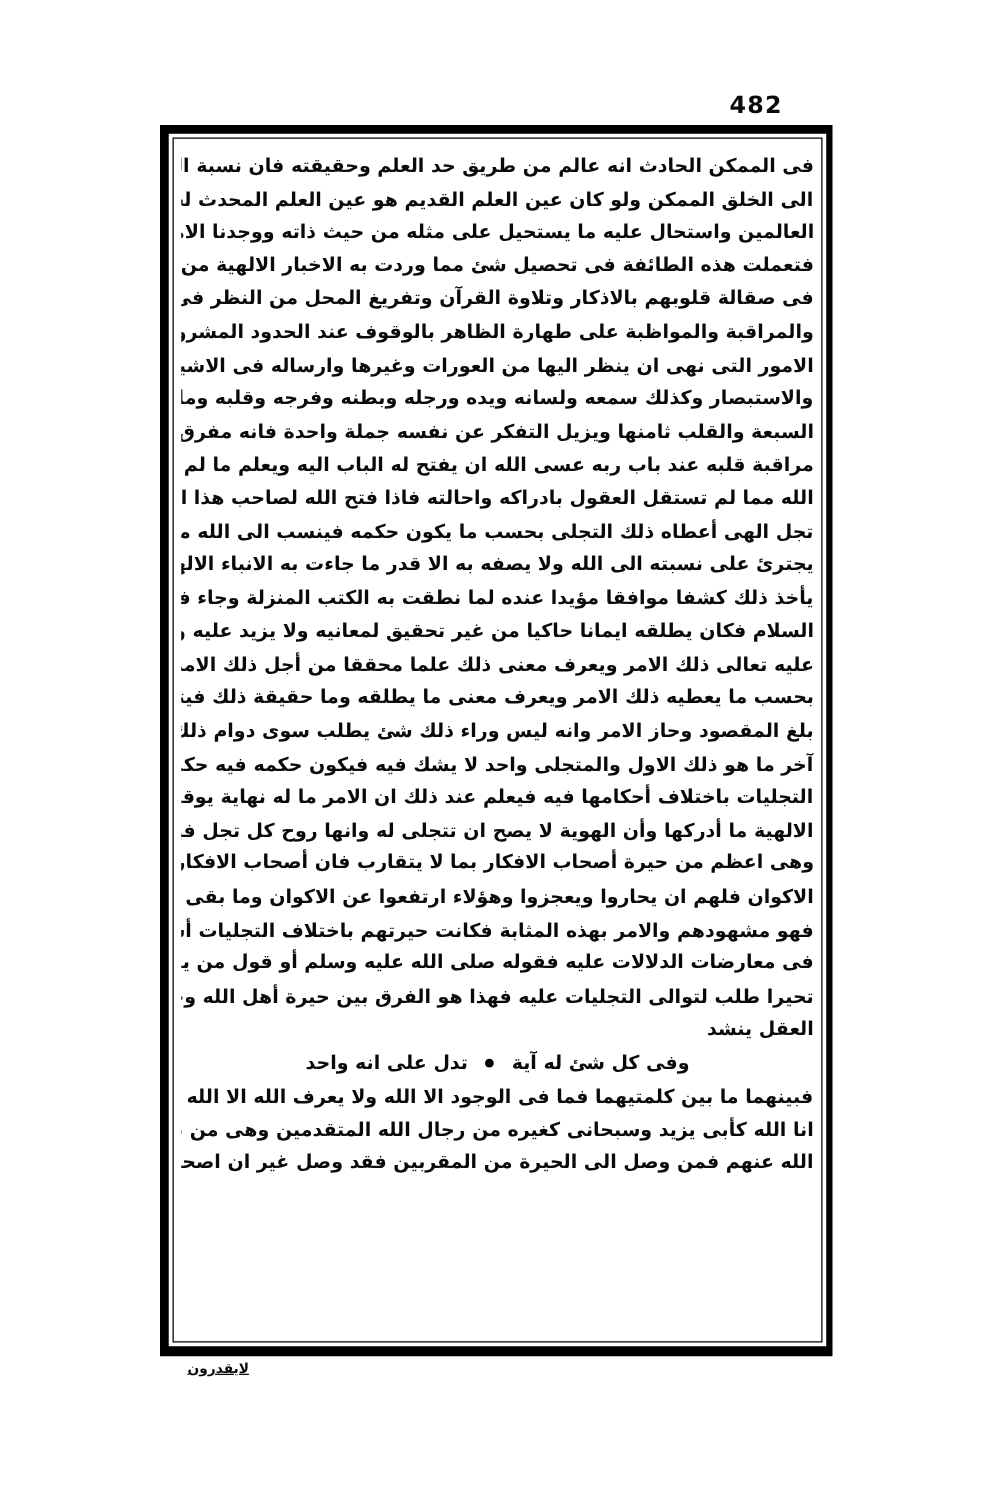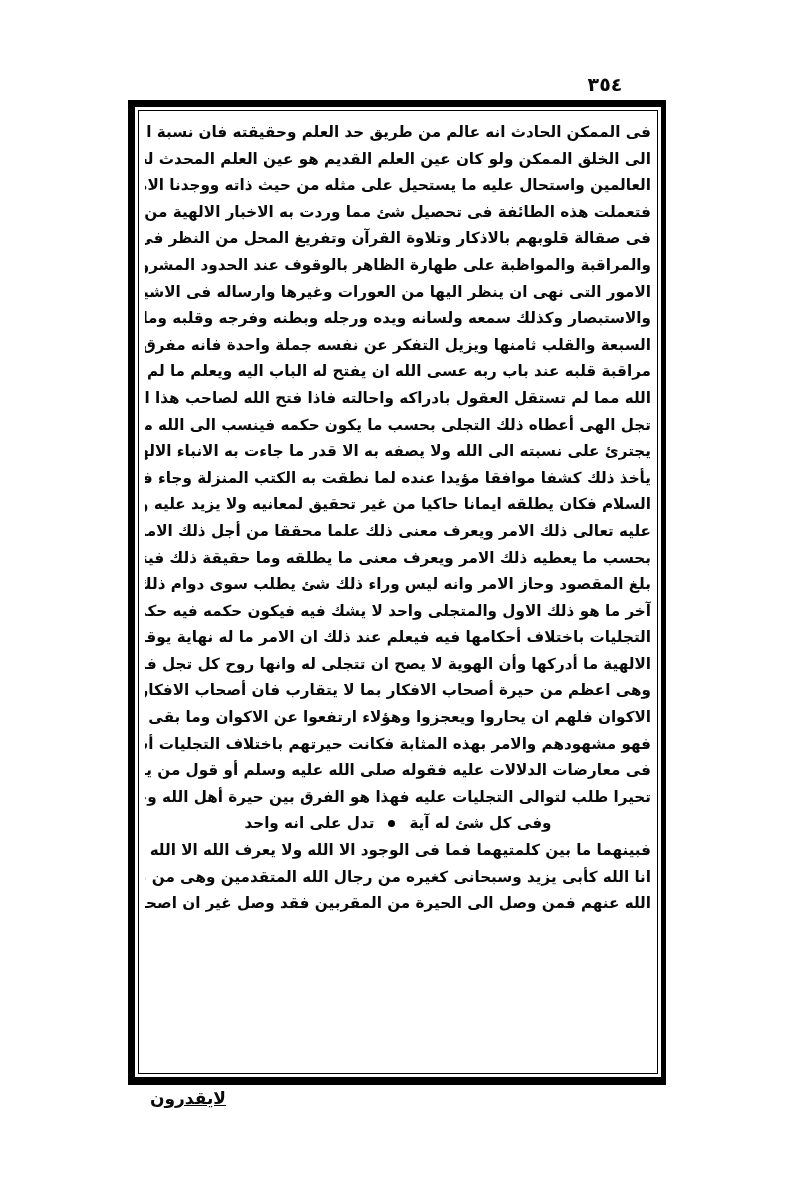--- a/index.html
+++ b/index.html
@@ -75,30 +75,30 @@
     height: 7px;
     border-radius: 50%;
     background: #000;
     margin: 0 14px;
     vertical-align: middle;
   }
   .catchword {
     position: absolute;
     top: 1088px;
     left: 150px;
-    font-size: 17px;
+    font-size: 11px;
     font-weight: bold;
     direction: rtl;
     text-decoration: underline;
   }
 </style>
 </head>
 <body>
 
-<div class="page-number">٣٥٤</div>
+<div class="page-number">482</div>
 
 <div class="frame">
   <div class="frame-inner">
     <span class="line">فى الممكن الحادث انه عالم من طريق حد العلم وحقيقته فان نسبة العلم الى الله تخالف نسبة العلم</span>
     <span class="line">الى الخلق الممكن ولو كان عين العلم القديم هو عين العلم المحدث لجمعهما حد واحد ذاتى اعنى</span>
     <span class="line">العالمين واستحال عليه ما يستحيل على مثله من حيث ذاته ووجدنا الامر على خلاف ذلك</span>
     <span class="line">فتعملت هذه الطائفة فى تحصيل شئ مما وردت به الاخبار الالهية من جانب الحق وشرعت</span>
     <span class="line">فى صقالة قلوبهم بالاذكار وتلاوة القرآن وتفريغ المحل من النظر فى الممكنات والحضور</span>
     <span class="line">والمراقبة والمواظبة على طهارة الظاهر بالوقوف عند الحدود المشروعة من غض البصر عن</span>
     <span class="line">الامور التى نهى ان ينظر اليها من العورات وغيرها وارساله فى الاشياء التى تعطيه الاعتبار</span>
@@ -114,20 +114,21 @@
     <span class="line">بحسب ما يعطيه ذلك الامر ويعرف معنى ما يطلقه وما حقيقة ذلك فيتخيل فى أول تجل انه قد</span>
     <span class="line">بلغ المقصود وحاز الامر وانه ليس وراء ذلك شئ يطلب سوى دوام ذلك فيقوم له تجل آخر بحكم</span>
     <span class="line">آخر ما هو ذلك الاول والمتجلى واحد لا يشك فيه فيكون حكمه فيه حكم الاول ثم تتوالى عليه</span>
     <span class="line">التجليات باختلاف أحكامها فيه فيعلم عند ذلك ان الامر ما له نهاية يوقف عندها ويعلم ان الالهية</span>
     <span class="line">الالهية ما أدركها وأن الهوية لا يصح ان تتجلى له وانها روح كل تجل فيزيد حيرة لكن فيها لذة</span>
     <span class="line">وهى اعظم من حيرة أصحاب الافكار بما لا يتقارب فان أصحاب الافكار ما برحوا بأفكارهم فى</span>
     <span class="line">الاكوان فلهم ان يحاروا ويعجزوا وهؤلاء ارتفعوا عن الاكوان وما بقى لهم شهود الا فيه</span>
     <span class="line">فهو مشهودهم والامر بهذه المثابة فكانت حيرتهم باختلاف التجليات أشد من حيرة النظار</span>
     <span class="line">فى معارضات الدلالات عليه فقوله صلى الله عليه وسلم أو قول من يقول فى هذا المقام زدنى فيك</span>
     <span class="line">تحيرا طلب لتوالى التجليات عليه فهذا هو الفرق بين حيرة أهل الله وحيرة أهل النظر فصاحب</span>
+    <span class="line last">العقل ينشد</span>
 
     <span class="line verse">
       <span>وفى كل شئ له آية</span><span class="sep"></span><span>تدل على انه واحد</span>
     </span>
 
 
 
     <span class="line">فبينهما ما بين كلمتيهما فما فى الوجود الا الله ولا يعرف الله الا الله ومن هذه الحقيقة قال من قال</span>
     <span class="line">انا الله كأبى يزيد وسبحانى كغيره من رجال الله المتقدمين وهى من بعض تخريجات اقوالهم رضى</span>
     <span class="line">الله عنهم فمن وصل الى الحيرة من المقربين فقد وصل غير ان اصحابنا اليوم يجدون غاية الالم حيث</span>

